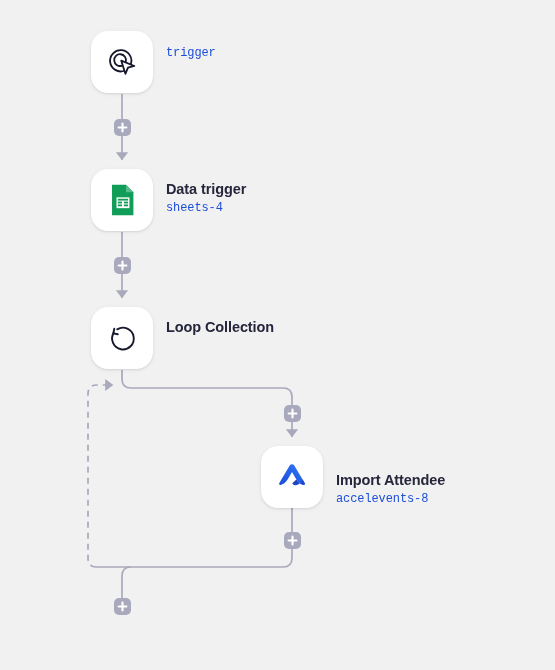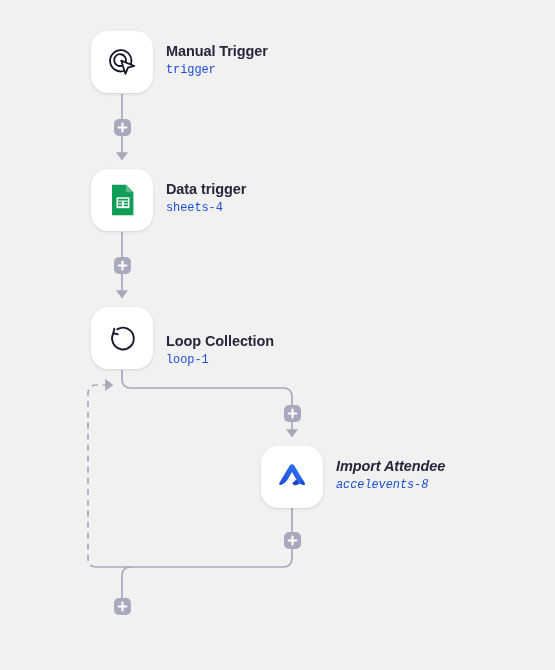--- a/index.html
+++ b/index.html
@@ -121,21 +121,20 @@
   <div class="node" style="left:91px; top:31px;">
     <svg class="node-icon" viewBox="0 0 40 40">
       <g fill="none" stroke="#16182b" stroke-width="1.9" stroke-linecap="round" stroke-linejoin="round">
         <path d="M29.2,22.5 A11.2,11.2 0 1 0 22.6,29.2"></path>
         <path d="M24.0,19.6 A6.2,6.2 0 1 0 19.6,24.0"></path>
       </g>
       <path d="M19.2,18.6 L33.0,24.2 L26.3,26.0 L23.6,32.4 Z" fill="#ffffff" stroke="#16182b" stroke-width="1.9" stroke-linejoin="round"></path>
     </svg>
   </div>
   <div class="node-label" style="left:166px; top:43px;">
-    <span class="node-title">Manual Trigger</span>
     <span class="node-sub">trigger</span>
   </div>
 
   <div class="node" style="left:91px; top:169px;">
     <svg class="node-icon" viewBox="0 0 40 40">
       <path d="M9.5,4 L24.2,4 L32,11.8 L32,36 L9.5,36 Z" fill="#0f9d58"></path>
       <path d="M24.2,4 L32,11.8 L24.2,11.8 Z" fill="#57bb8a"></path>
       <rect x="14.2" y="17.2" width="13.6" height="11.4" fill="#ffffff"></rect>
       <rect x="15.6" y="18.7" width="10.8" height="1.9" fill="#0f9d58"></rect>
       <rect x="15.6" y="21.7" width="4.4" height="1.9" fill="#0f9d58"></rect>
@@ -150,23 +149,22 @@
   </div>
 
   <div class="node" style="left:91px; top:307px;">
     <svg class="node-icon" viewBox="0 0 40 40">
       <g fill="none" stroke="#16182b" stroke-width="2.0" stroke-linecap="round" stroke-linejoin="round">
         <path d="M11.3,14.6 A11.4,11.4 0 1 0 15.0,10.9"></path>
         <path d="M15.6,16.1 L10.8,15.1 L11.9,10.2"></path>
       </g>
     </svg>
   </div>
-  <div class="node-label" style="left:166px; top:319px;margin-top:14px;">
+  <div class="node-label" style="left:166px; top:319px;">
     <span class="node-title">Loop Collection</span>
-    <span class="node-sub">loop-1</span>
   </div>
 
   <div class="node" style="left:261px; top:446px;">
     <svg class="node-icon" viewBox="0 0 40 40">
       <defs>
         <linearGradient id="ae-main" x1="0" y1="1" x2="1" y2="0">
           <stop offset="0" stop-color="#1d4fd8"></stop>
           <stop offset="0.55" stop-color="#2563eb"></stop>
           <stop offset="1" stop-color="#3b82f6"></stop>
         </linearGradient>
@@ -180,21 +178,21 @@
                C29.4,27.7 26.6,25.9 24.6,22.6 L20,14.8
                L15.4,22.6 C13.4,25.9 10.6,27.7 8.0,28.3
                C6.7,28.6 6.0,27.4 6.8,26.0 L17.6,7.9
                C18.2,7.0 19.0,6.5 20,6.5 Z" fill="url(#ae-main)"></path>
       <path d="M24.6,22.6 C26.6,25.9 29.4,27.7 32.0,28.3
                C33.3,28.6 34.0,27.4 33.2,26.0 L31.0,22.3
                C30.2,25.6 27.6,27.8 24.1,28.6
                C22.4,29.0 21.0,28.2 20.3,26.6 Z" fill="url(#ae-tail)"></path>
     </svg>
   </div>
-  <div class="node-label" style="left:336px; top:458px;font-style:italic;">
+  <div class="node-label" style="left:336px; top:472px;">
     <span class="node-title">Import Attendee</span>
     <span class="node-sub">accelevents-8</span>
   </div>
 
   <div class="plus-btn" style="left:114px; top:119px;">
     <svg width="11" height="11" viewBox="0 0 11 11">
       <path d="M5.5,1.6 L5.5,9.4 M1.6,5.5 L9.4,5.5" stroke="#ffffff" stroke-width="2.1" stroke-linecap="round"></path>
     </svg>
   </div>
 

